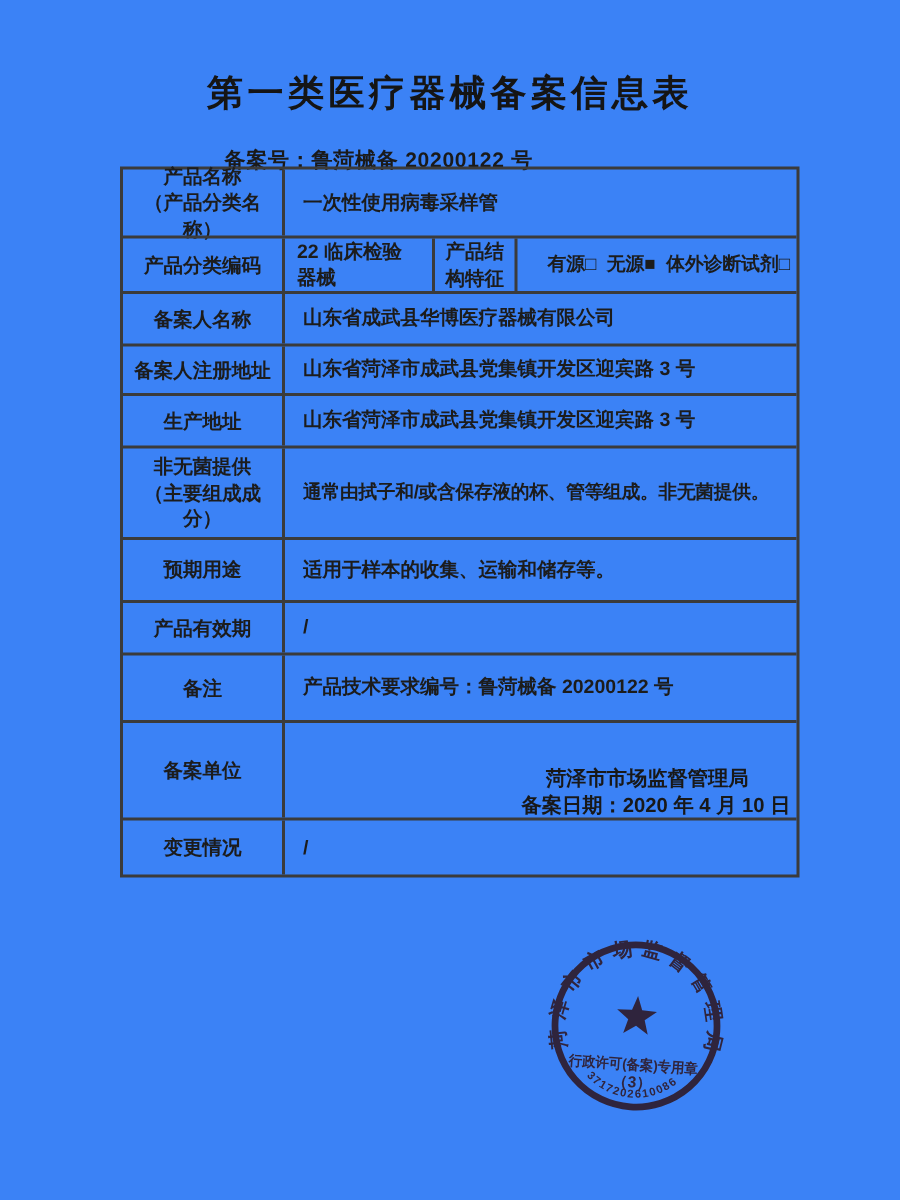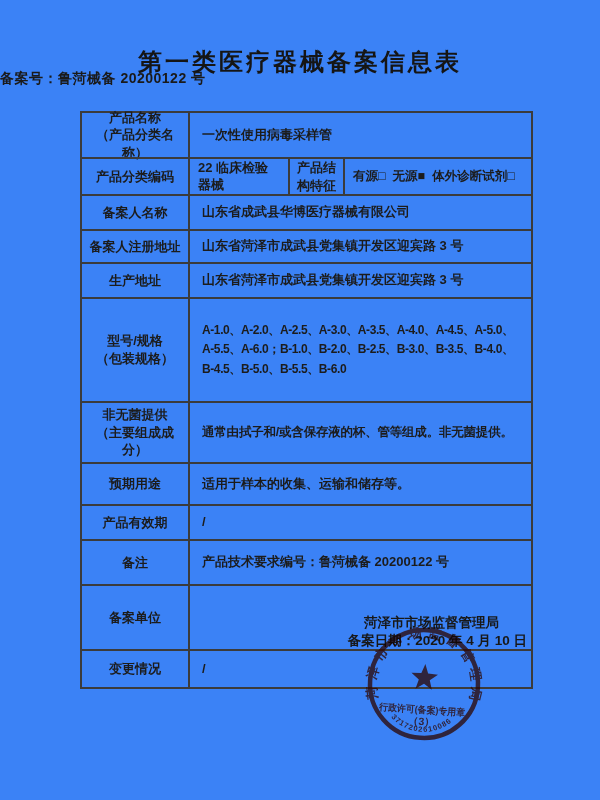--- a/index.html
+++ b/index.html
@@ -11,22 +11,22 @@
     color:#1c1c1c;
     overflow:hidden;
   }
   .doc-title{
     position:absolute;top:46px;left:0;width:600px;
     text-align:center;
     font-size:24px;font-weight:700;letter-spacing:3px;
     color:#151515;
   }
   .record-no-line{
-    position:absolute;top:70px;left:0;width:505px;
-    text-align:left;
+    position:absolute;top:98px;left:0;width:505px;
+    text-align:center;
     font-size:14px;font-weight:700;color:#1a1a1a;
     letter-spacing:0.5px;
   }
   
   .doc-table{
     --line:#3b3b3b;
     position:absolute;left:80px;top:111px;width:453px;
     border:2px solid var(--line);
     box-sizing:border-box;
     display:flex;flex-direction:column;
@@ -47,21 +47,21 @@
   .val{
     flex:1;display:flex;align-items:center;
     padding:0 12px;box-sizing:border-box;line-height:1.45;
   }
   .code-cell{
     flex:0 0 100px;width:100px;box-sizing:border-box;
     border-right:2px solid var(--line);
     display:flex;align-items:center;padding:0 8px;line-height:1.3;
   }
   .feature-lbl{flex:0 0 55px;width:55px;align-items:center;}
-  .options{padding:0 8px;font-size:12.5px;}
+  .options{padding:0 20px;font-size:12.5px;}
   .options span{margin-right:7px;white-space:nowrap;}
   .desc-val{font-size:12.5px;letter-spacing:-0.2px;white-space:nowrap;}
   .spec-val{font-size:12px;letter-spacing:-0.4px;line-height:1.6;}
   .filing-val{position:relative;}
   .authority-line{
     position:absolute;right:32px;bottom:16px;
     font-size:13.5px;font-weight:700;white-space:nowrap;color:#181818;
   }
   .filing-date-line{
     position:absolute;right:4px;bottom:-2px;
@@ -122,27 +122,20 @@
     <div class="t-row r5">
       <div class="lbl">备案人注册地址</div>
       <div class="val">山东省菏泽市成武县党集镇开发区迎宾路 3 号</div>
     </div>
 
     <div class="t-row r6">
       <div class="lbl">生产地址</div>
       <div class="val">山东省菏泽市成武县党集镇开发区迎宾路 3 号</div>
     </div>
 
-    <div class="t-row r7">
-      <div class="lbl">
-        <span>型号/规格</span>
-        <span>（包装规格）</span>
-      </div>
-      <div class="val spec-val">A-1.0、A-2.0、A-2.5、A-3.0、A-3.5、A-4.0、A-4.5、A-5.0、A-5.5、A-6.0；B-1.0、B-2.0、B-2.5、B-3.0、B-3.5、B-4.0、B-4.5、B-5.0、B-5.5、B-6.0</div>
-    </div>
 
     <div class="t-row r8">
       <div class="lbl">
         <span>非无菌提供</span>
         <span>（主要组成成分）</span>
       </div>
       <div class="val desc-val">通常由拭子和/或含保存液的杯、管等组成。非无菌提供。</div>
     </div>
 
     <div class="t-row r9">

